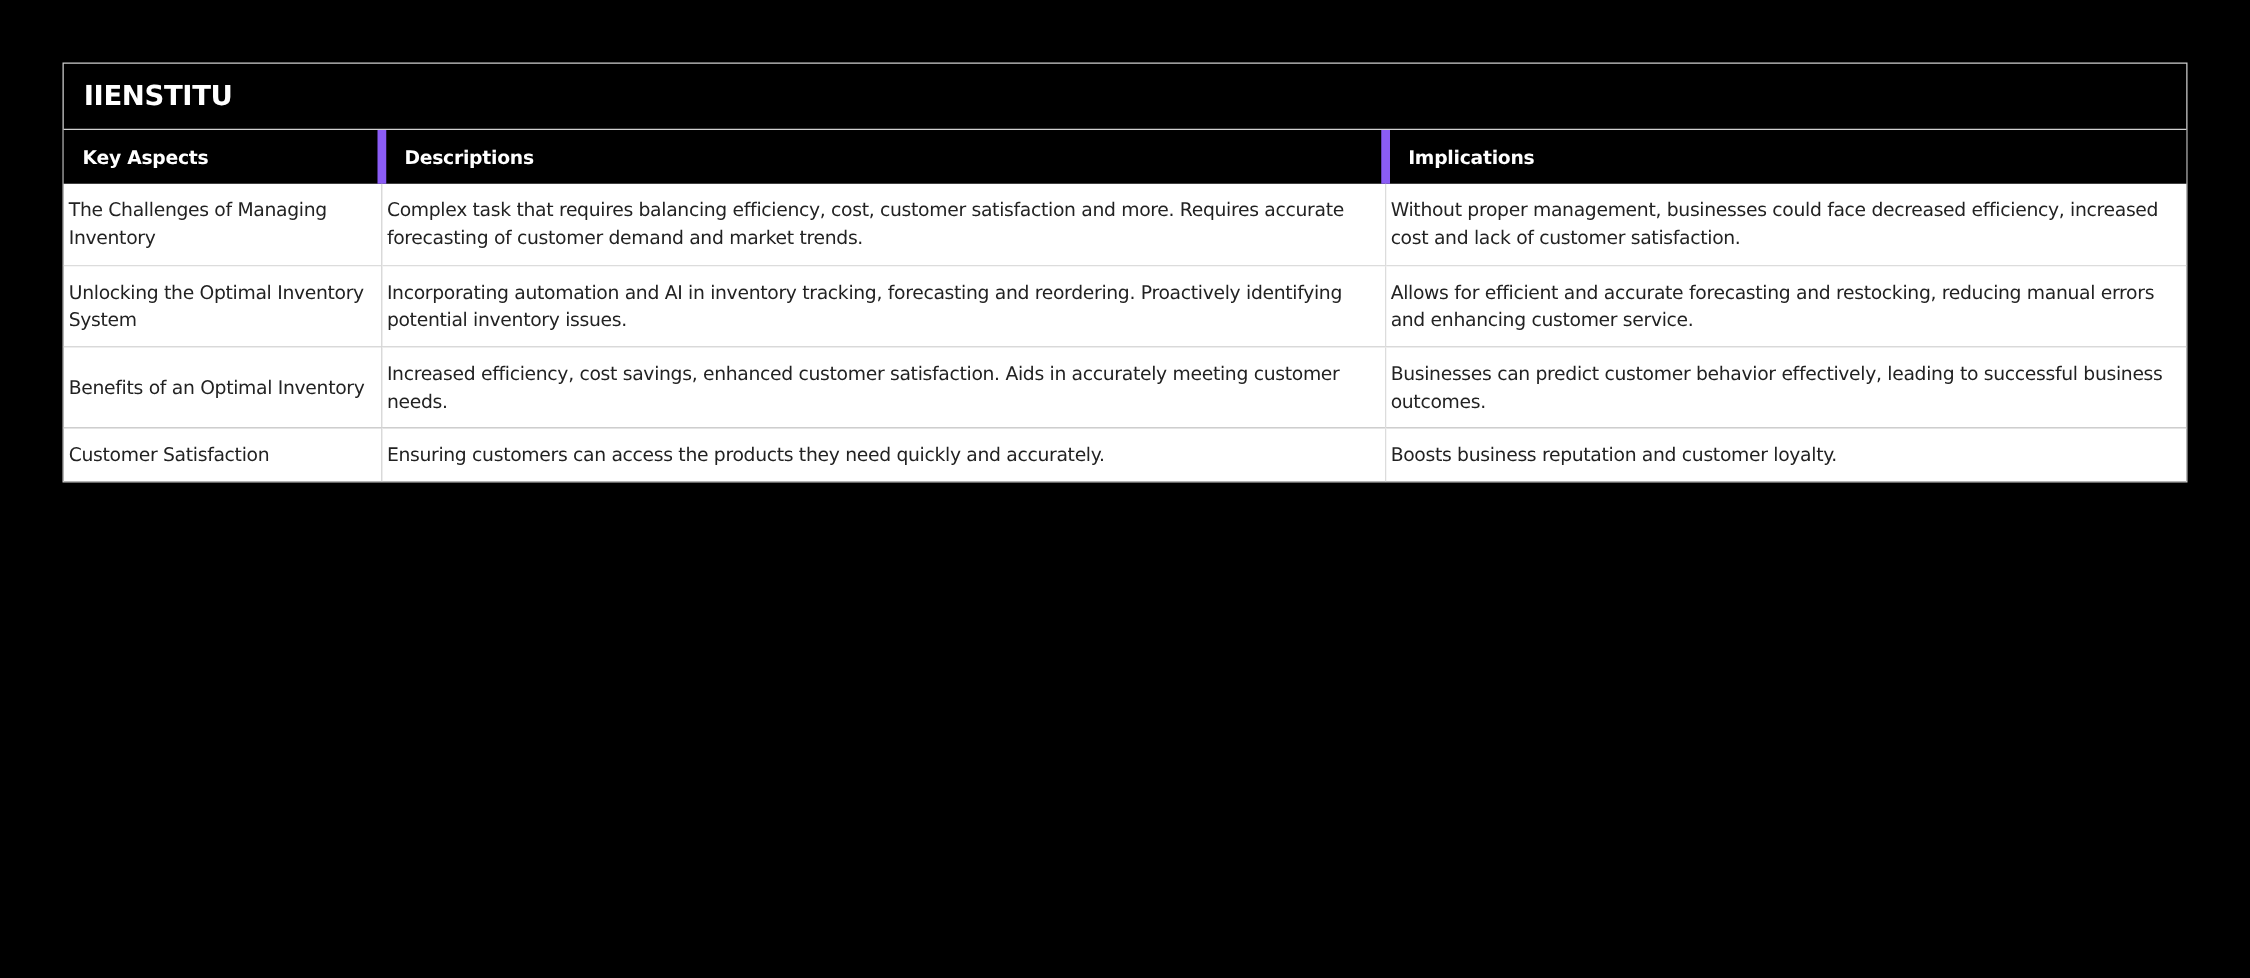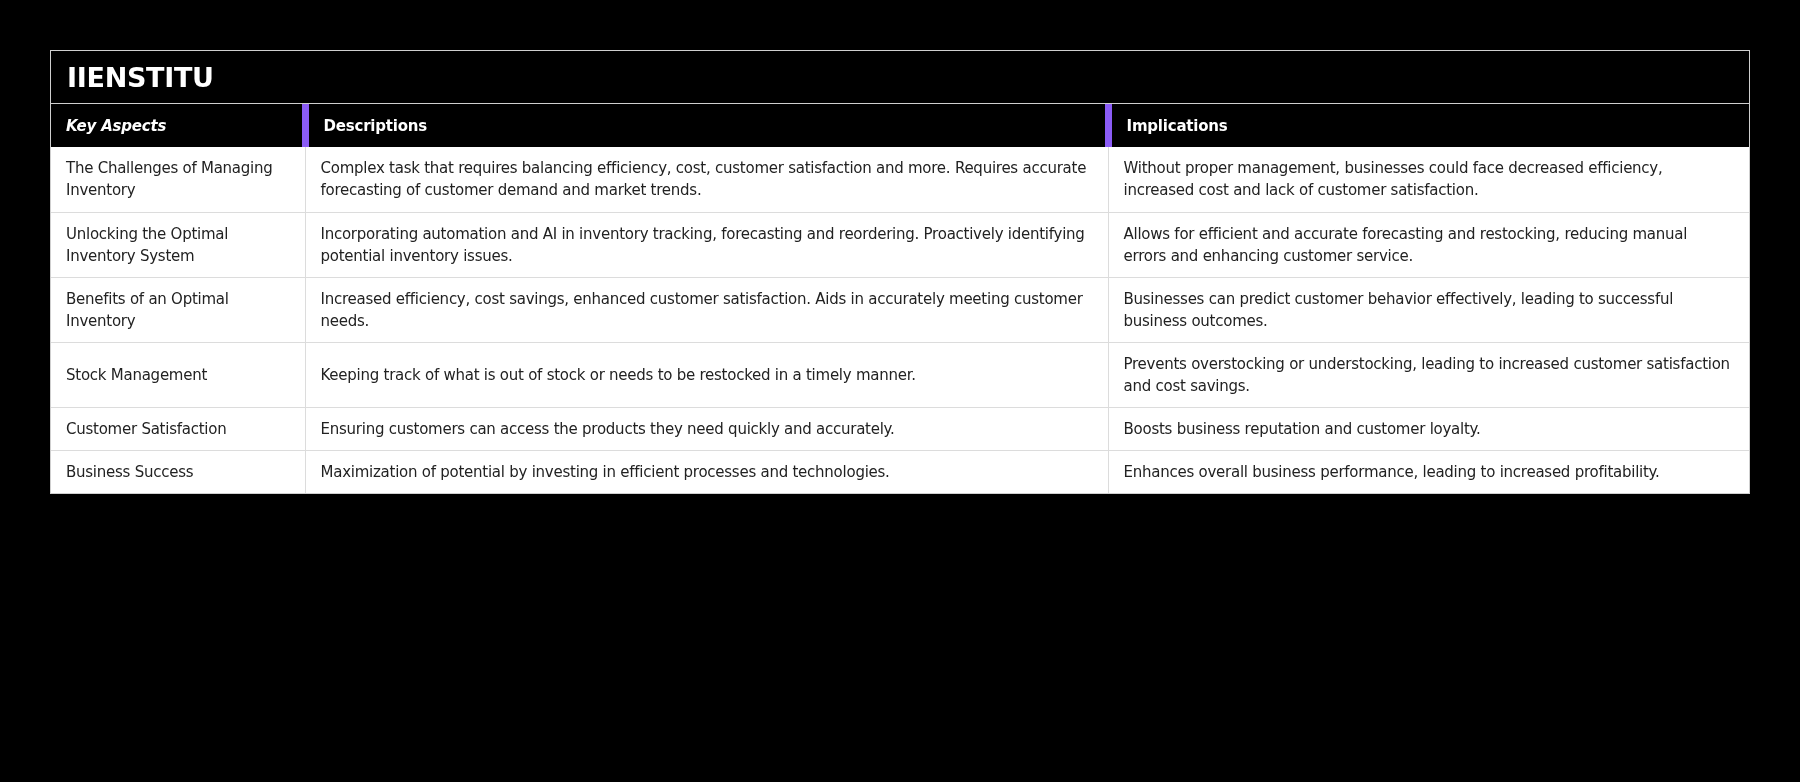--- a/index.html
+++ b/index.html
@@ -24,21 +24,21 @@
       background: #000;
     }
     .title-row {
       height: 53px;
       box-sizing: border-box;
       padding: 0 16px;
       display: flex;
       align-items: center;
       color: #ffffff;
       font-weight: bold;
-      font-size: 27px;
+      font-size: 22px;
       letter-spacing: -0.3px;
       border-bottom: 1px solid #cfcfcf;
     }
     table {
       width: 100%;
       border-collapse: collapse;
       table-layout: fixed;
     }
     col.c1 { width: 254px; }
     col.c2 { width: 803px; }
@@ -48,28 +48,28 @@
       color: #fff;
       font-weight: bold;
       font-size: 15px;
       text-align: left;
       height: 43px;
       box-sizing: border-box;
       padding: 0 15px;
       border-left: 7px solid #8b5cf6;
       letter-spacing: -0.2px;
     }
-    th:first-child { border-left: none; font-style: italic; }
+    th:first-child { border-left: none; }
     td {
       background: #ffffff;
       color: #222222;
       font-size: 15px;
       line-height: 22px;
       letter-spacing: -0.25px;
-      padding: 0 15px;
+      padding: 0 4px;
       box-sizing: border-box;
       vertical-align: middle;
       border-left: 1px solid #dcdcdc;
       border-top: 1px solid #dcdcdc;
     }
     td:first-child { border-left: none; }
     tr.tall td { height: 65px; }
     tr.short td { height: 43px; }
     tbody tr:first-child td { border-top: none; }
   </style>
@@ -100,30 +100,20 @@
       <tr class="tall">
         <td>Unlocking the Optimal Inventory System</td>
         <td>Incorporating automation and AI in inventory tracking, forecasting and reordering. Proactively identifying potential inventory issues.</td>
         <td>Allows for efficient and accurate forecasting and restocking, reducing manual errors and enhancing customer service.</td>
       </tr>
       <tr class="tall">
         <td>Benefits of an Optimal Inventory</td>
         <td>Increased efficiency, cost savings, enhanced customer satisfaction. Aids in accurately meeting customer needs.</td>
         <td>Businesses can predict customer behavior effectively, leading to successful business outcomes.</td>
       </tr>
-      <tr class="tall">
-        <td>Stock Management</td>
-        <td>Keeping track of what is out of stock or needs to be restocked in a timely manner.</td>
-        <td>Prevents overstocking or understocking, leading to increased customer satisfaction and cost savings.</td>
-      </tr>
       <tr class="short">
         <td>Customer Satisfaction</td>
         <td>Ensuring customers can access the products they need quickly and accurately.</td>
         <td>Boosts business reputation and customer loyalty.</td>
-      </tr>
-      <tr class="short">
-        <td>Business Success</td>
-        <td>Maximization of potential by investing in efficient processes and technologies.</td>
-        <td>Enhances overall business performance, leading to increased profitability.</td>
       </tr>
     </tbody>
   </table>
 </div>
 
 </body></html>

